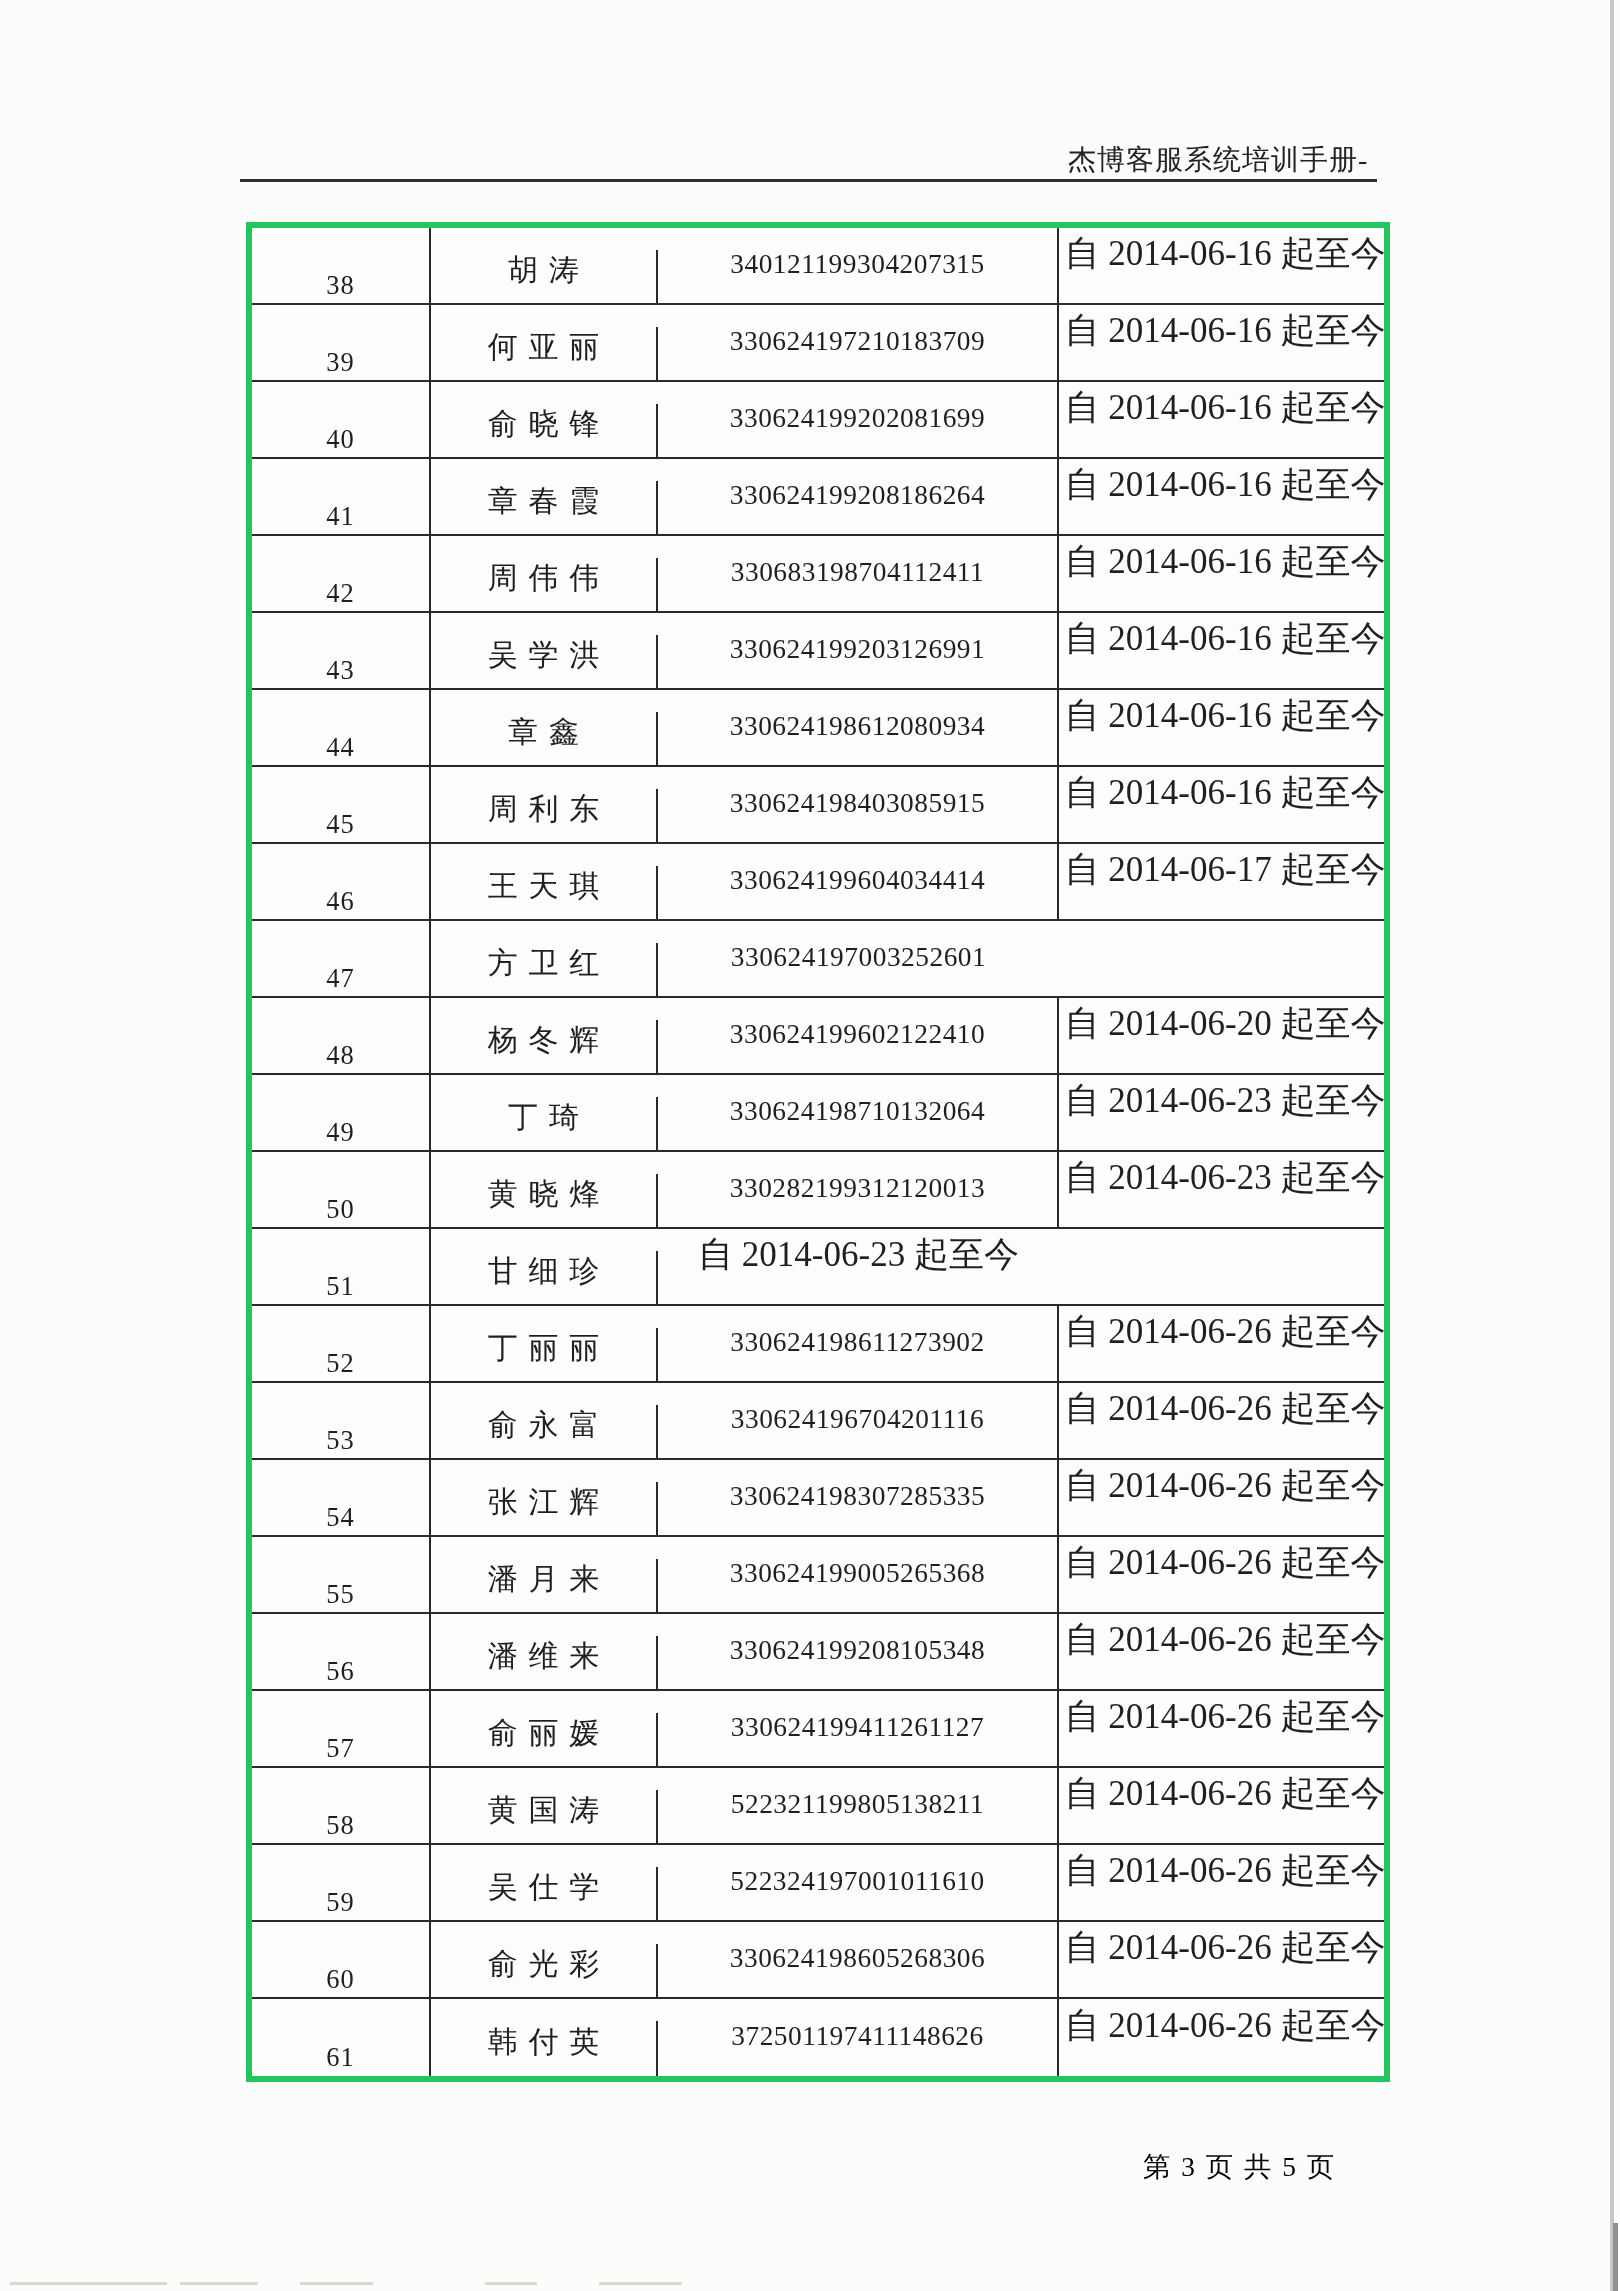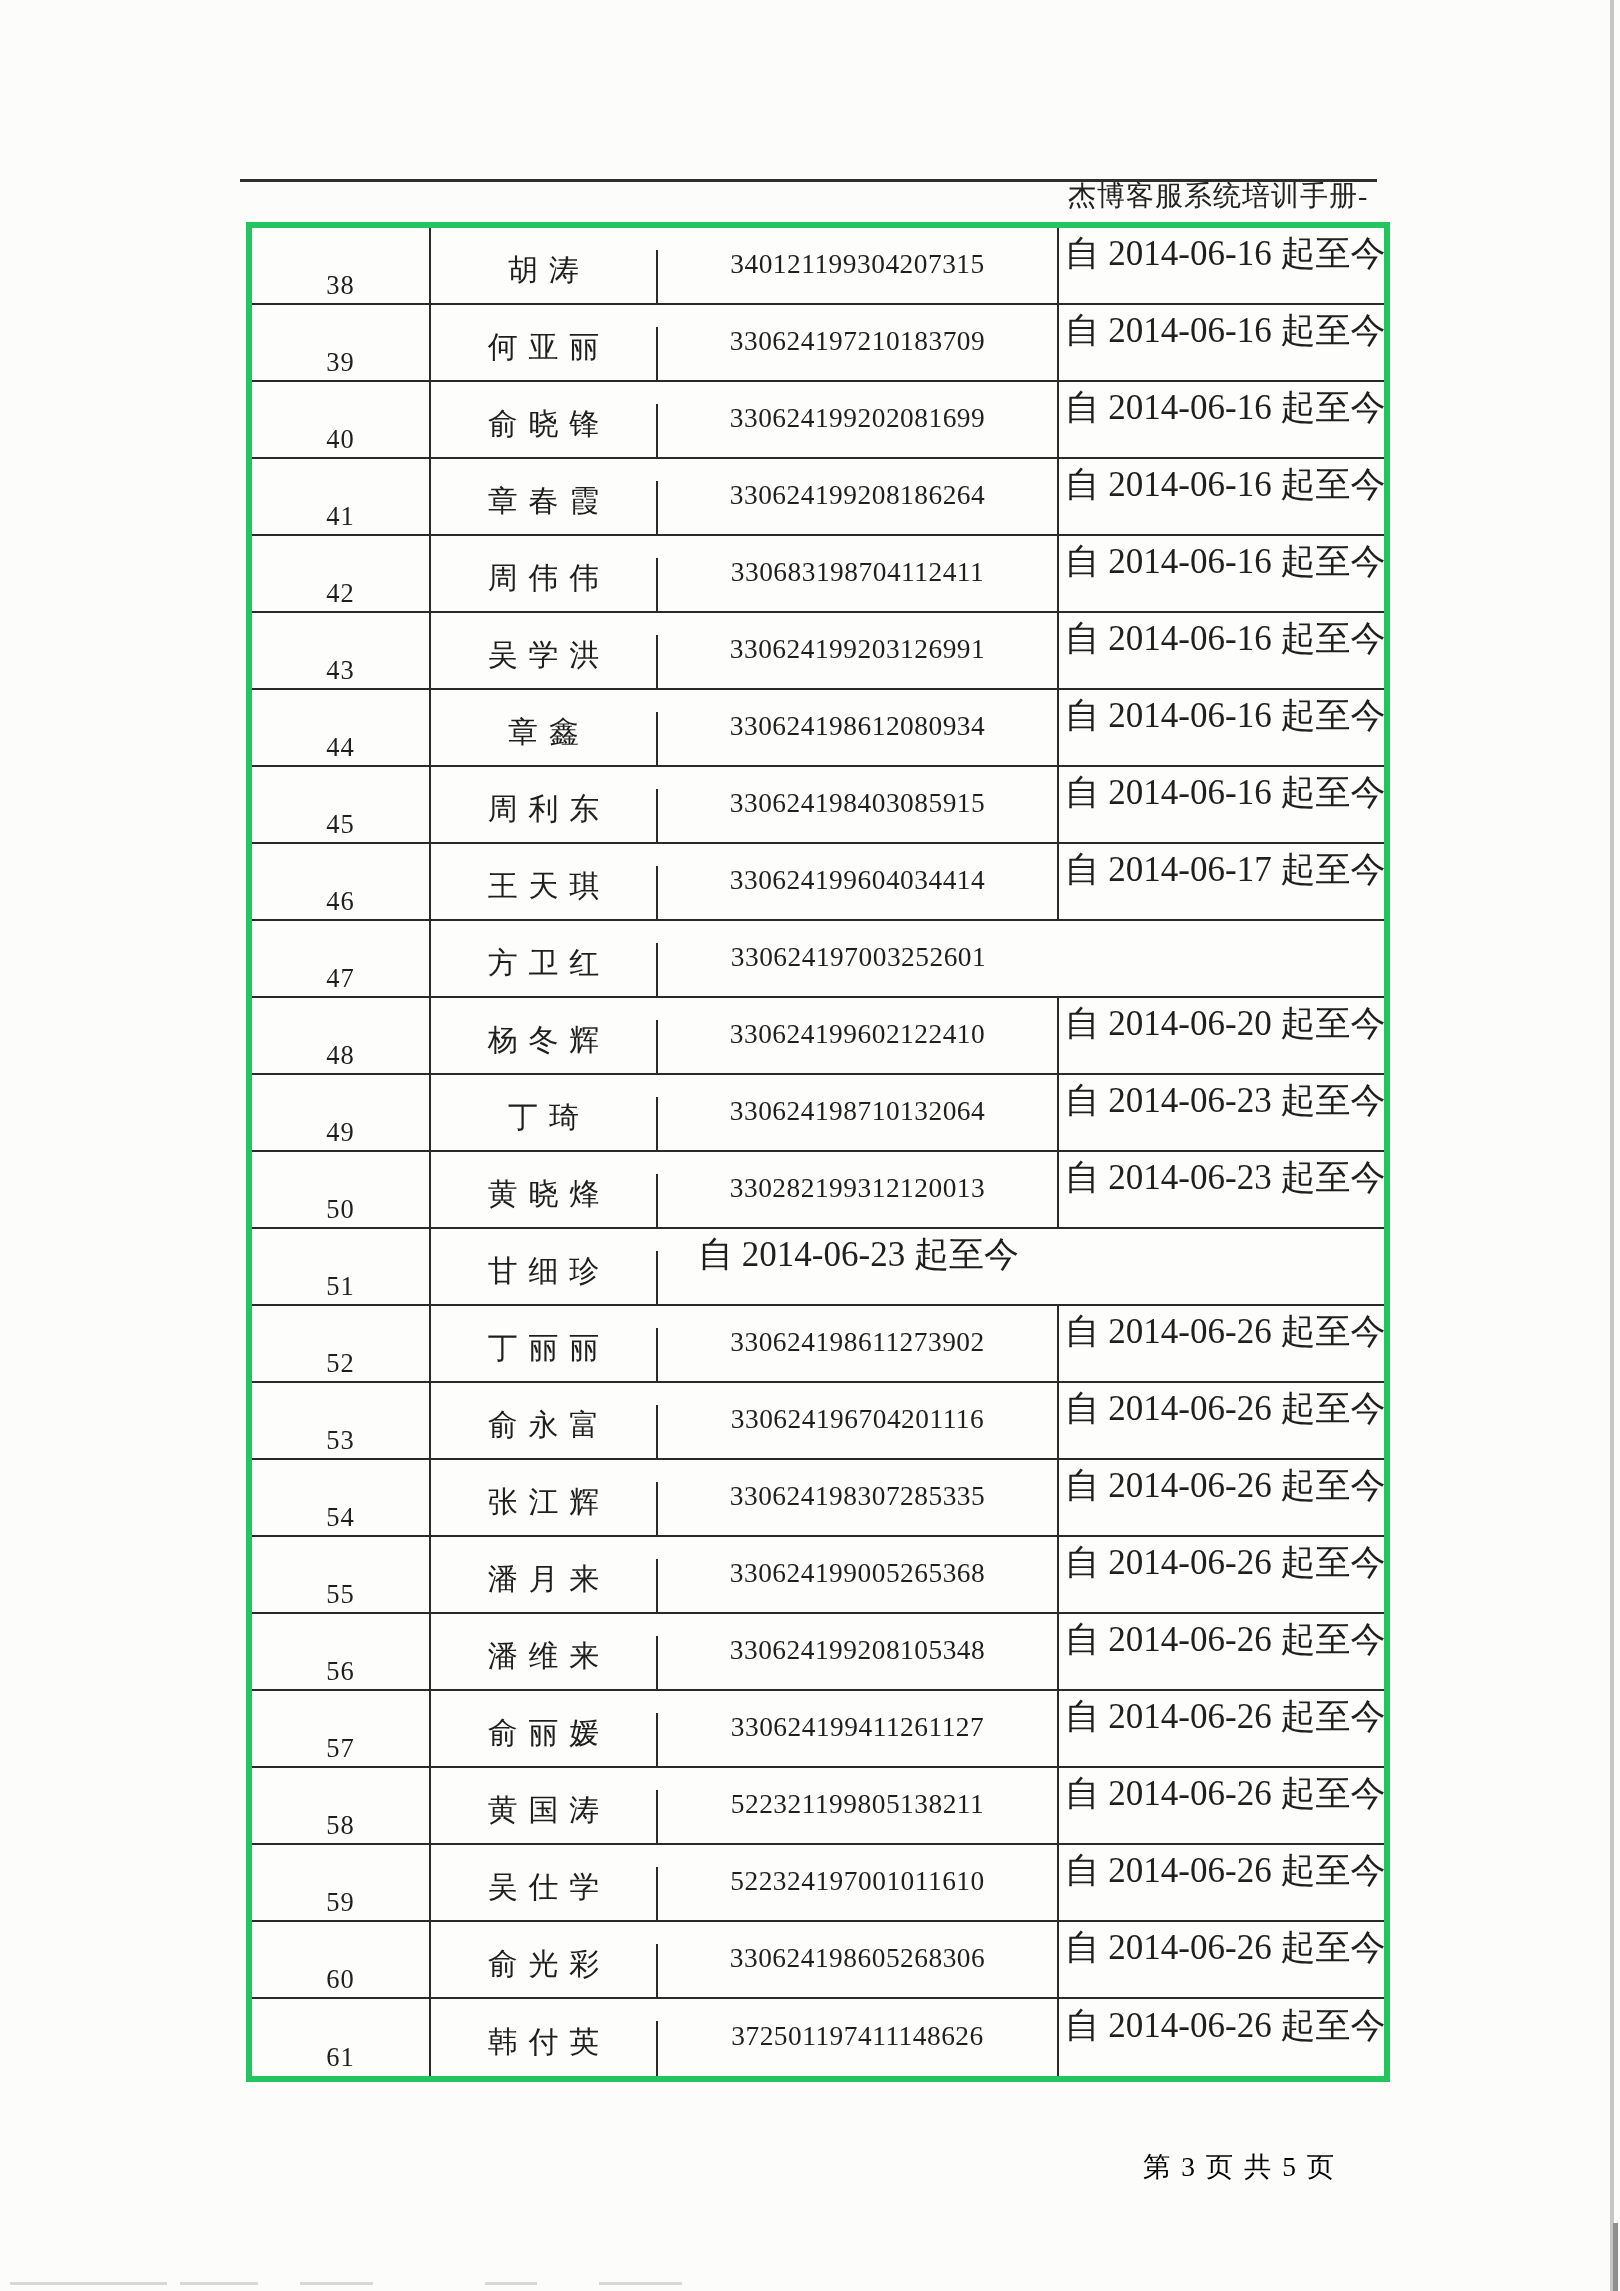--- a/index.html
+++ b/index.html
@@ -16,21 +16,20 @@
   }
   .header-title {
     position: absolute;
     top: 141px;
     left: 1068px;
     width: 310px;
     font-size: 28px;
     letter-spacing: 1px;
     white-space: nowrap;
     color: #222;
-    margin-top: 36px;
   }
   .header-rule {
     position: absolute;
     top: 179px;
     left: 240px;
     width: 1137px;
     height: 2.9px;
     background: #2e2e2e;
   }
   .roster-table {

